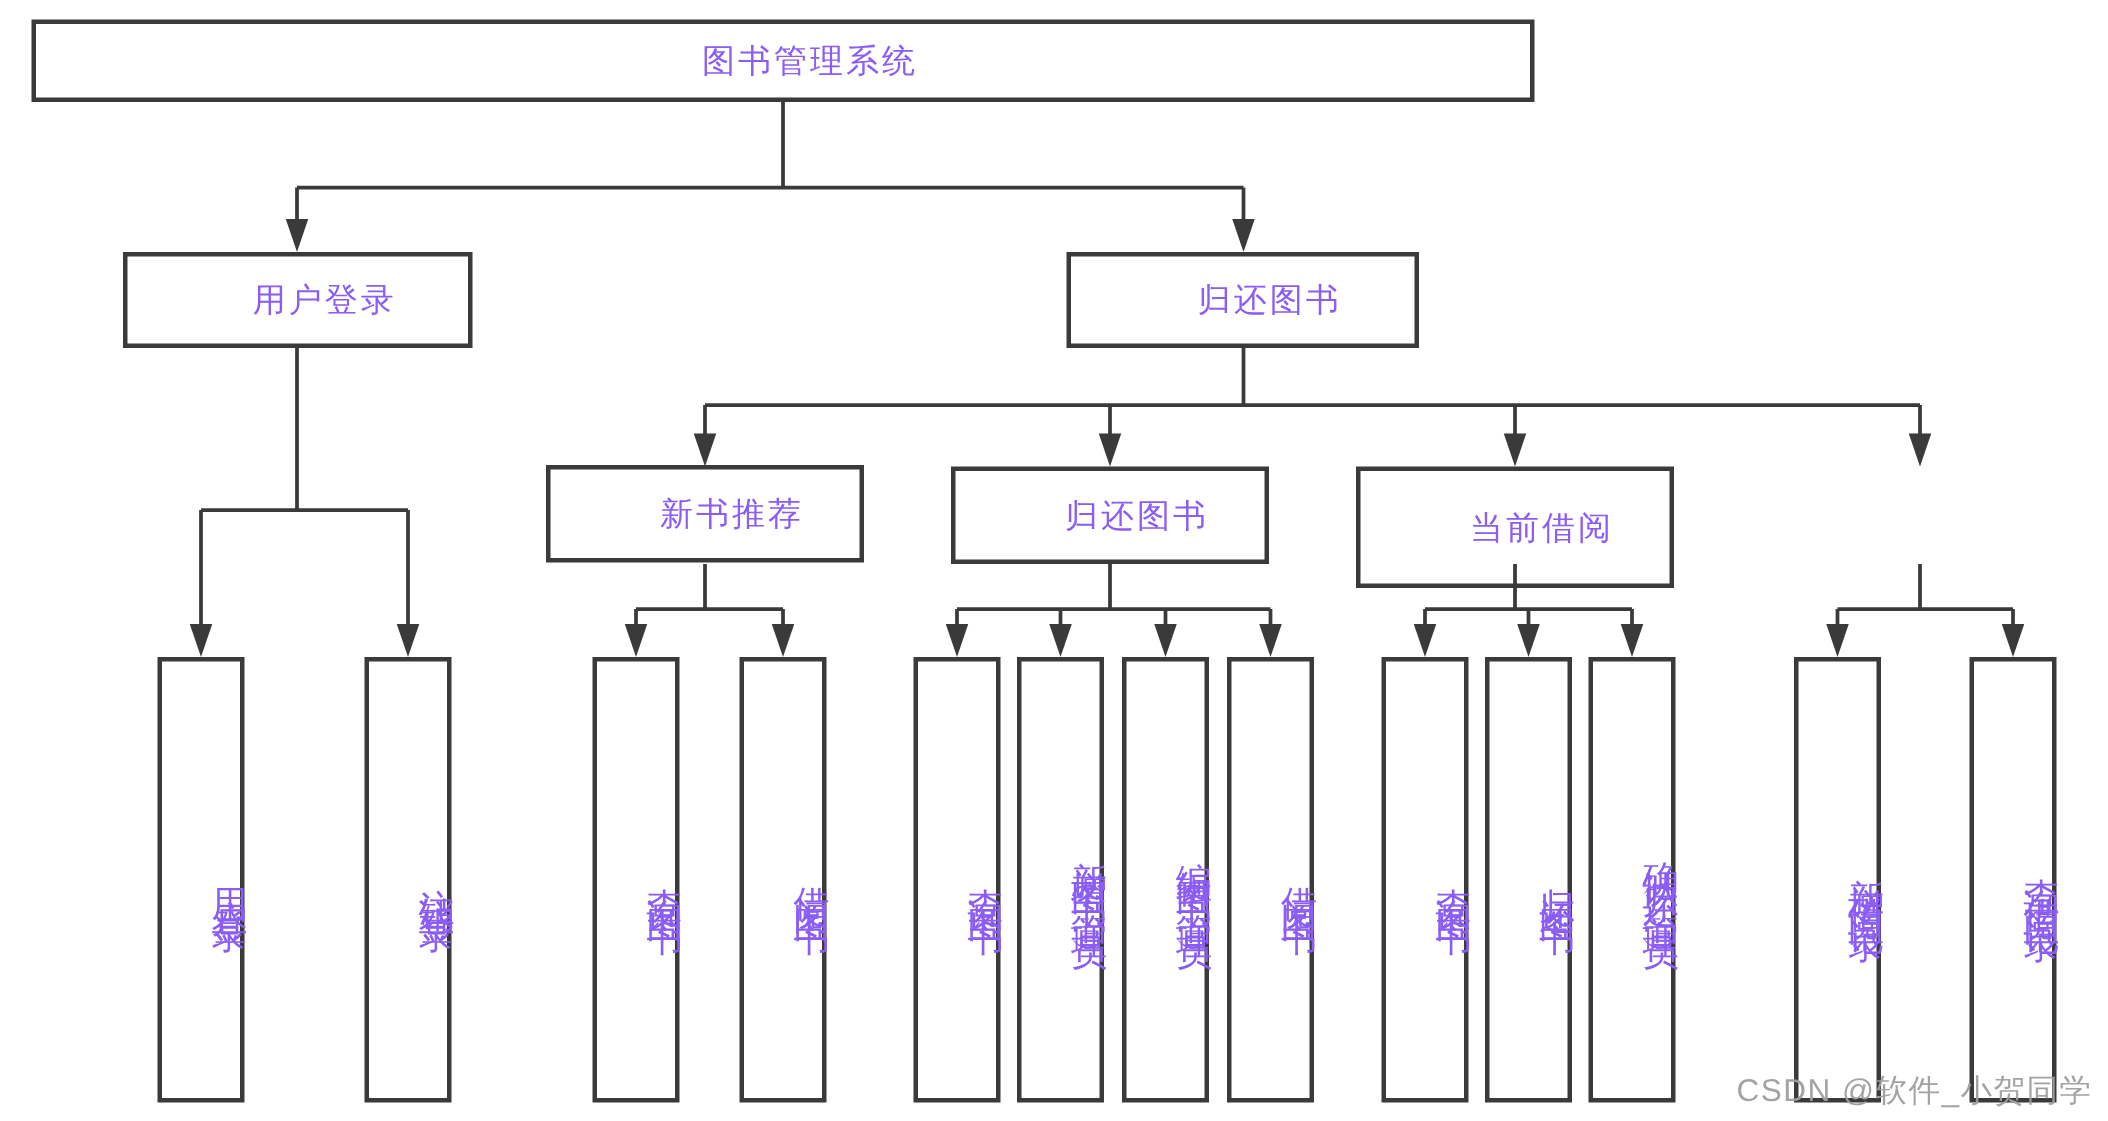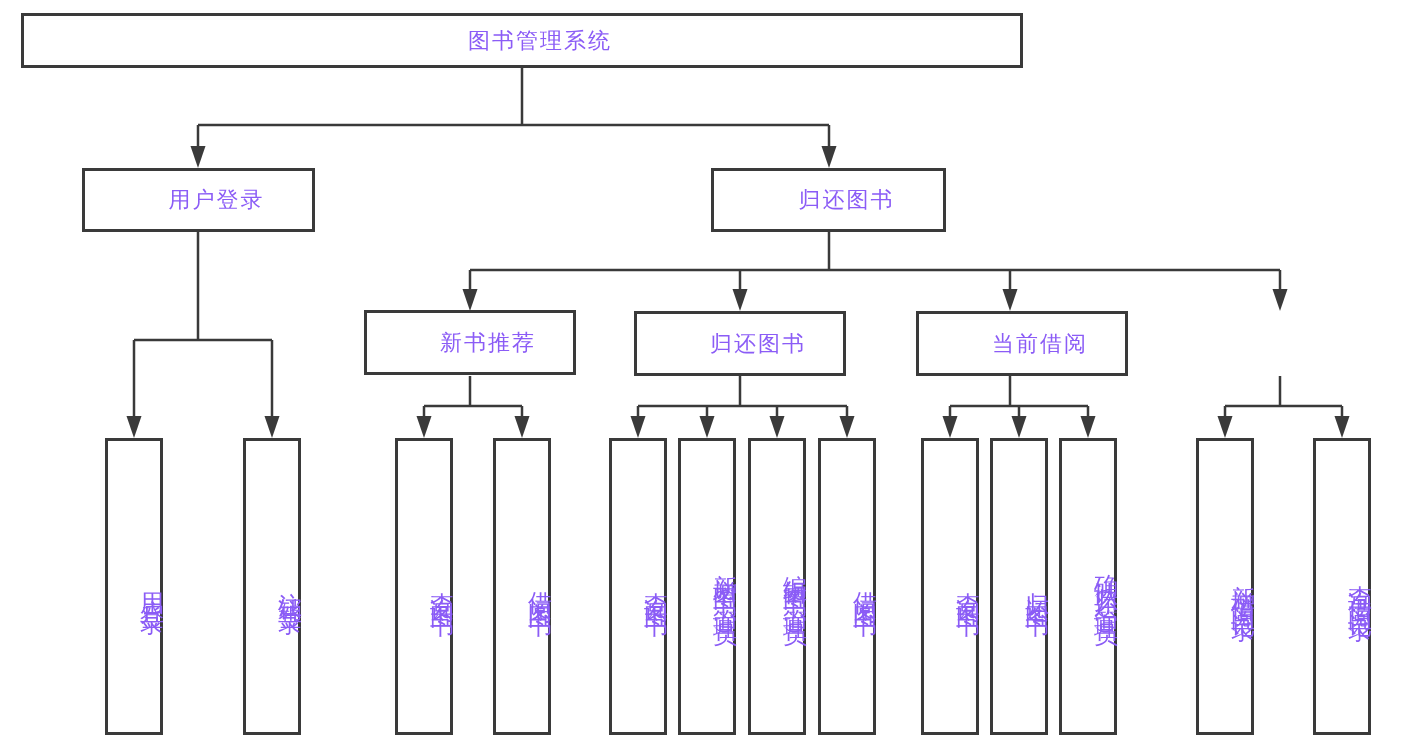--- a/index.html
+++ b/index.html
@@ -11,21 +11,21 @@
   .v-node .label{writing-mode:vertical-rl;font-size:24px;letter-spacing:7px;line-height:1;}
   #connectors{position:absolute;left:0;top:0;z-index:2;pointer-events:none;}
   #watermark{position:absolute;right:10px;bottom:6px;font-size:21px;letter-spacing:1px;
              color:rgba(158,158,158,0.95);z-index:5;white-space:nowrap;}
   
   #n-root{left:21px;top:13px;width:1002px;height:55px;}
   #n-user-login{left:82px;top:168px;width:233px;height:64px;}
   #n-book-mgmt{left:711px;top:168px;width:235px;height:64px;}
   #n-new-book{left:364px;top:310px;width:212px;height:65px;}
   #n-book-borrow{left:634px;top:311px;width:212px;height:65px;}
-  #n-current-borrow{left:904px;top:311px;width:212px;height:65px;margin-left:12px;}
+  #n-current-borrow{left:904px;top:311px;width:212px;height:81px;}
   #n-borrow-record{left:1174px;top:311px;width:212px;height:65px;}
   .leaf{top:438px;width:58px;height:297px;}
   #l1{left:105px;} #l2{left:243px;} #l3{left:395px;} #l4{left:493px;}
   #l5{left:609px;} #l6{left:678px;} #l7{left:748px;} #l8{left:818px;}
   #l9{left:921px;} #l10{left:990px;} #l11{left:1059px;}
   #l12{left:1196px;} #l13{left:1313px;}
 </style>
 </head>
 <body>
 
@@ -135,13 +135,14 @@
   <div class="node v-node leaf" id="l11">
     <span class="label">确认归还（管理员）</span>
   </div>
   <div class="node v-node leaf" id="l12">
     <span class="label">新增借阅记录</span>
   </div>
   <div class="node v-node leaf" id="l13">
     <span class="label">查询借阅记录</span>
   </div>
 
+  <div id="watermark">CSDN @软件_小贺同学</div>
 </div>
 
 </body></html>

